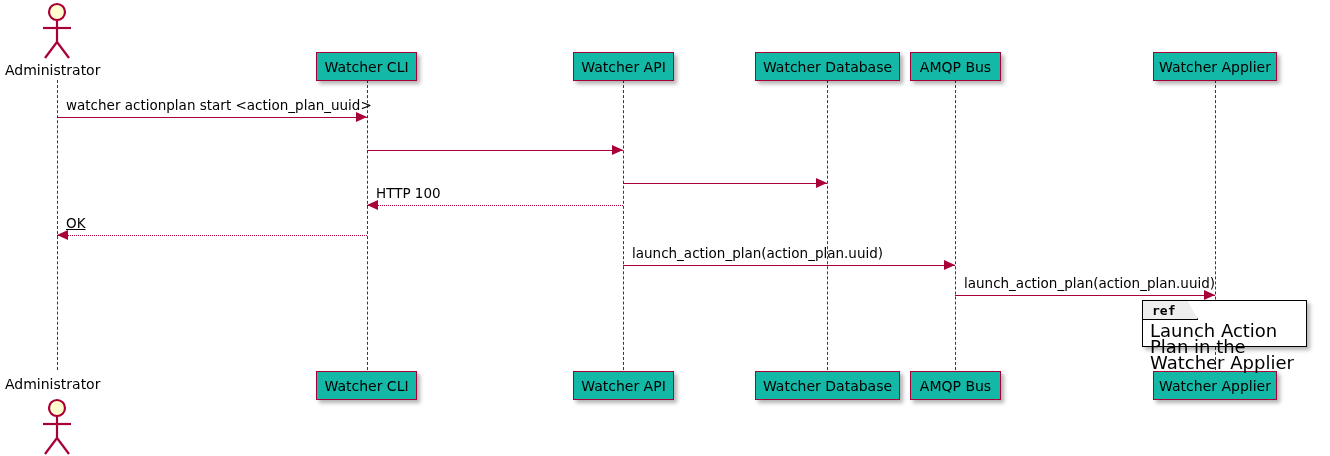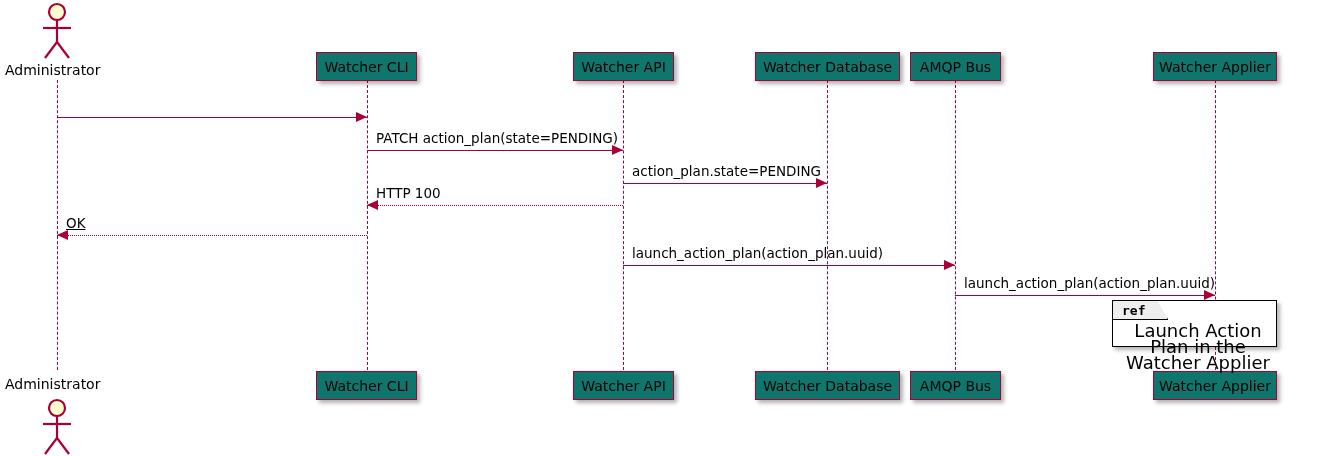--- a/index.html
+++ b/index.html
@@ -7,33 +7,32 @@
     padding: 0;
     background: #FFFFFF;
   }
   #canvas {
     position: relative;
     width: 1330px;
     height: 456px;
     background: #FFFFFF;
     font-family: "DejaVu Sans", sans-serif;
     overflow: hidden;
-    text-align: center;
   }
   
   .lifeline {
     position: absolute;
     width: 0;
     border-left: 1px dashed #A80036;
     top: 0;
   }
   
   .participant {
     position: absolute;
-    background: #0f766e;
+    background: #14b8a6;
     border: 1.5px solid #A80036;
     box-shadow: 3px 3px 4px rgba(0,0,0,0.30);
     display: flex;
     align-items: center;
     justify-content: center;
     box-sizing: border-box;
     height: 29px;
     font-size: 14px;
     color: #000000;
     white-space: nowrap;
@@ -167,36 +166,35 @@
       <span>AMQP Bus</span>
     </div>
     <div class="participant" style="left: 1153px; top: 52px; width: 124px;">
       <span>Watcher Applier</span>
     </div>
     <div class="participant" style="left: 1153px; top: 371px; width: 124px;">
       <span>Watcher Applier</span>
     </div>
     <div class="msg-line" style="left: 57px; top: 117px; width: 310px;"></div>
     <div class="arrow-head-right" style="left: 356px; top: 112px;"></div>
+    <div class="msg-label" style="left: 66px; top: 97px;">watcher actionplan start &lt;action_plan_uuid&gt;</div>
     <div class="msg-line" style="left: 367px; top: 150px; width: 256px;"></div>
     <div class="arrow-head-right" style="left: 612px; top: 145px;"></div>
-    <div class="msg-label" style="left: 376px; top: 130px;">PATCH action_plan(state=PENDING)</div>
     <div class="msg-line" style="left: 623px; top: 183px; width: 204px;"></div>
     <div class="arrow-head-right" style="left: 816px; top: 178px;"></div>
-    <div class="msg-label" style="left: 632px; top: 163px;">action_plan.state=PENDING</div>
     <div class="msg-line dotted" style="left: 367px; top: 205px; width: 256px;"></div>
     <div class="arrow-head-left" style="left: 367px; top: 200px;"></div>
     <div class="msg-label" style="left: 376px; top: 185px;">HTTP 100</div>
     <div class="msg-line dotted" style="left: 57px; top: 235px; width: 310px;"></div>
     <div class="arrow-head-left" style="left: 57px; top: 230px;"></div>
     <div class="msg-label" style="left: 66px; top: 215px; text-decoration: underline;">OK</div>
     <div class="msg-line" style="left: 623px; top: 265px; width: 332px;"></div>
     <div class="arrow-head-right" style="left: 944px; top: 260px;"></div>
     <div class="msg-label" style="left: 632px; top: 245px;">launch_action_plan(action_plan.uuid)</div>
     <div class="msg-line" style="left: 955px; top: 295px; width: 260px;"></div>
     <div class="arrow-head-right" style="left: 1204px; top: 290px;"></div>
     <div class="msg-label" style="left: 964px; top: 275px;">launch_action_plan(action_plan.uuid)</div>
-    <div class="ref-box" style="left: 1112px; top: 300px; width: 165px; height: 47px; padding-left: 42px;">
+    <div class="ref-box" style="left: 1142px; top: 300px; width: 165px; height: 47px; padding-left: 42px;">
       <div class="ref-tag">ref</div>
       <div class="ref-body">Launch Action Plan in the
 Watcher Applier</div>
     </div>
   </div>
 
 </body></html>

